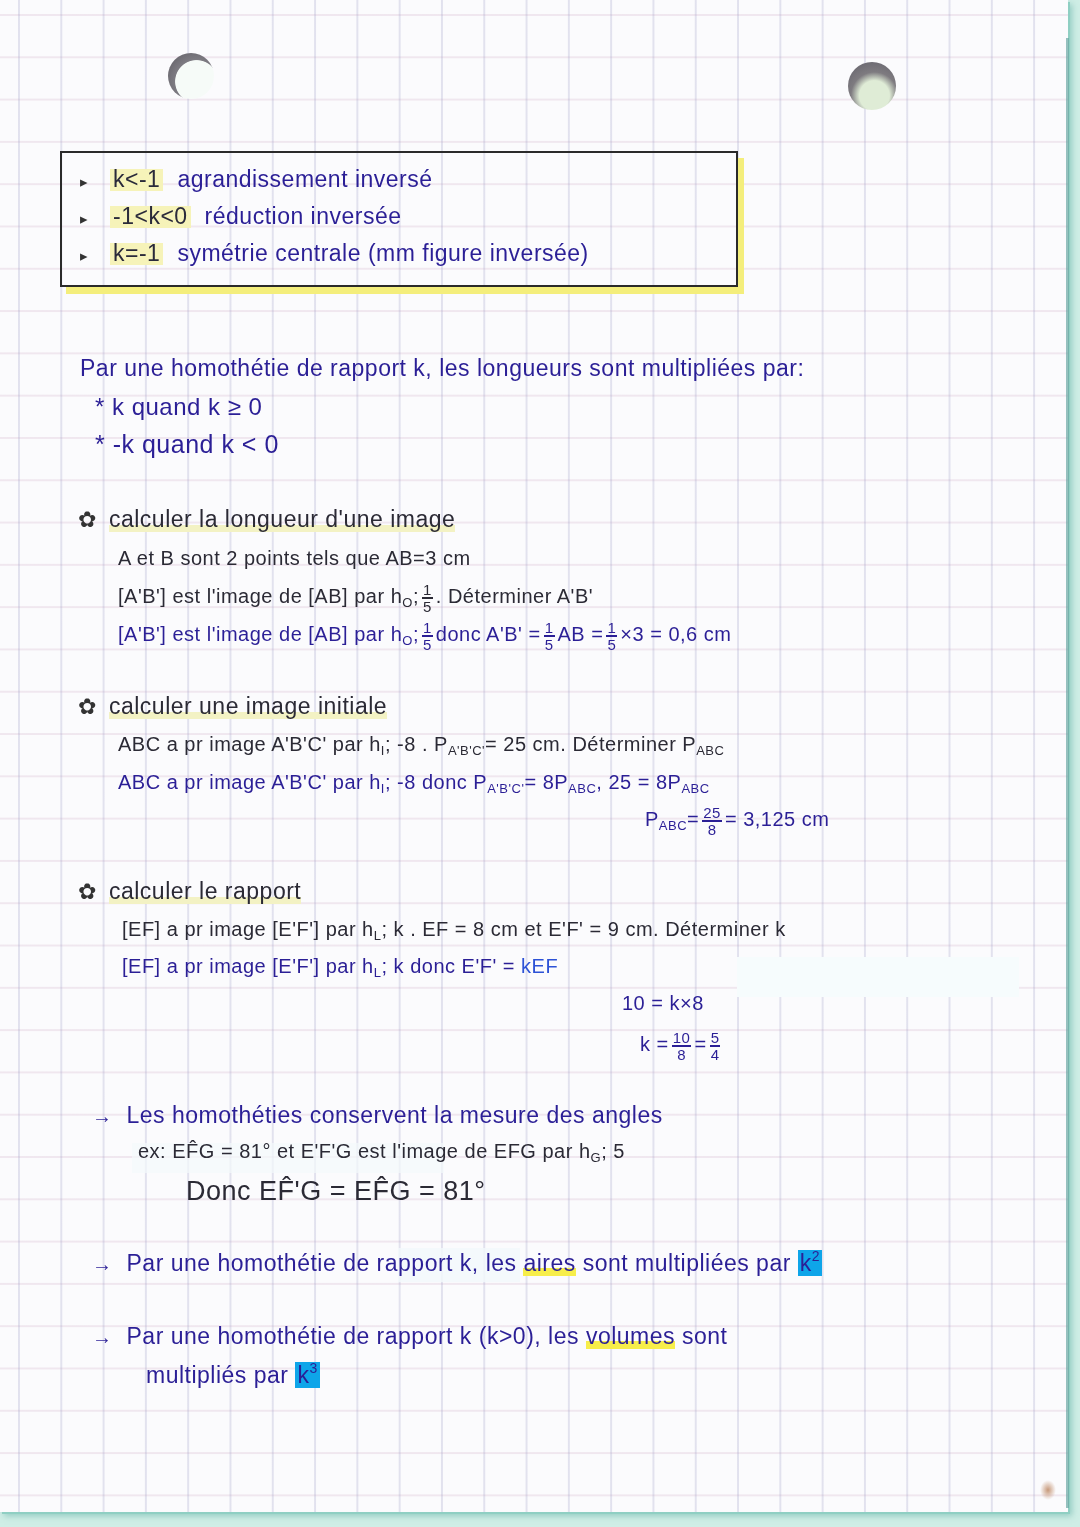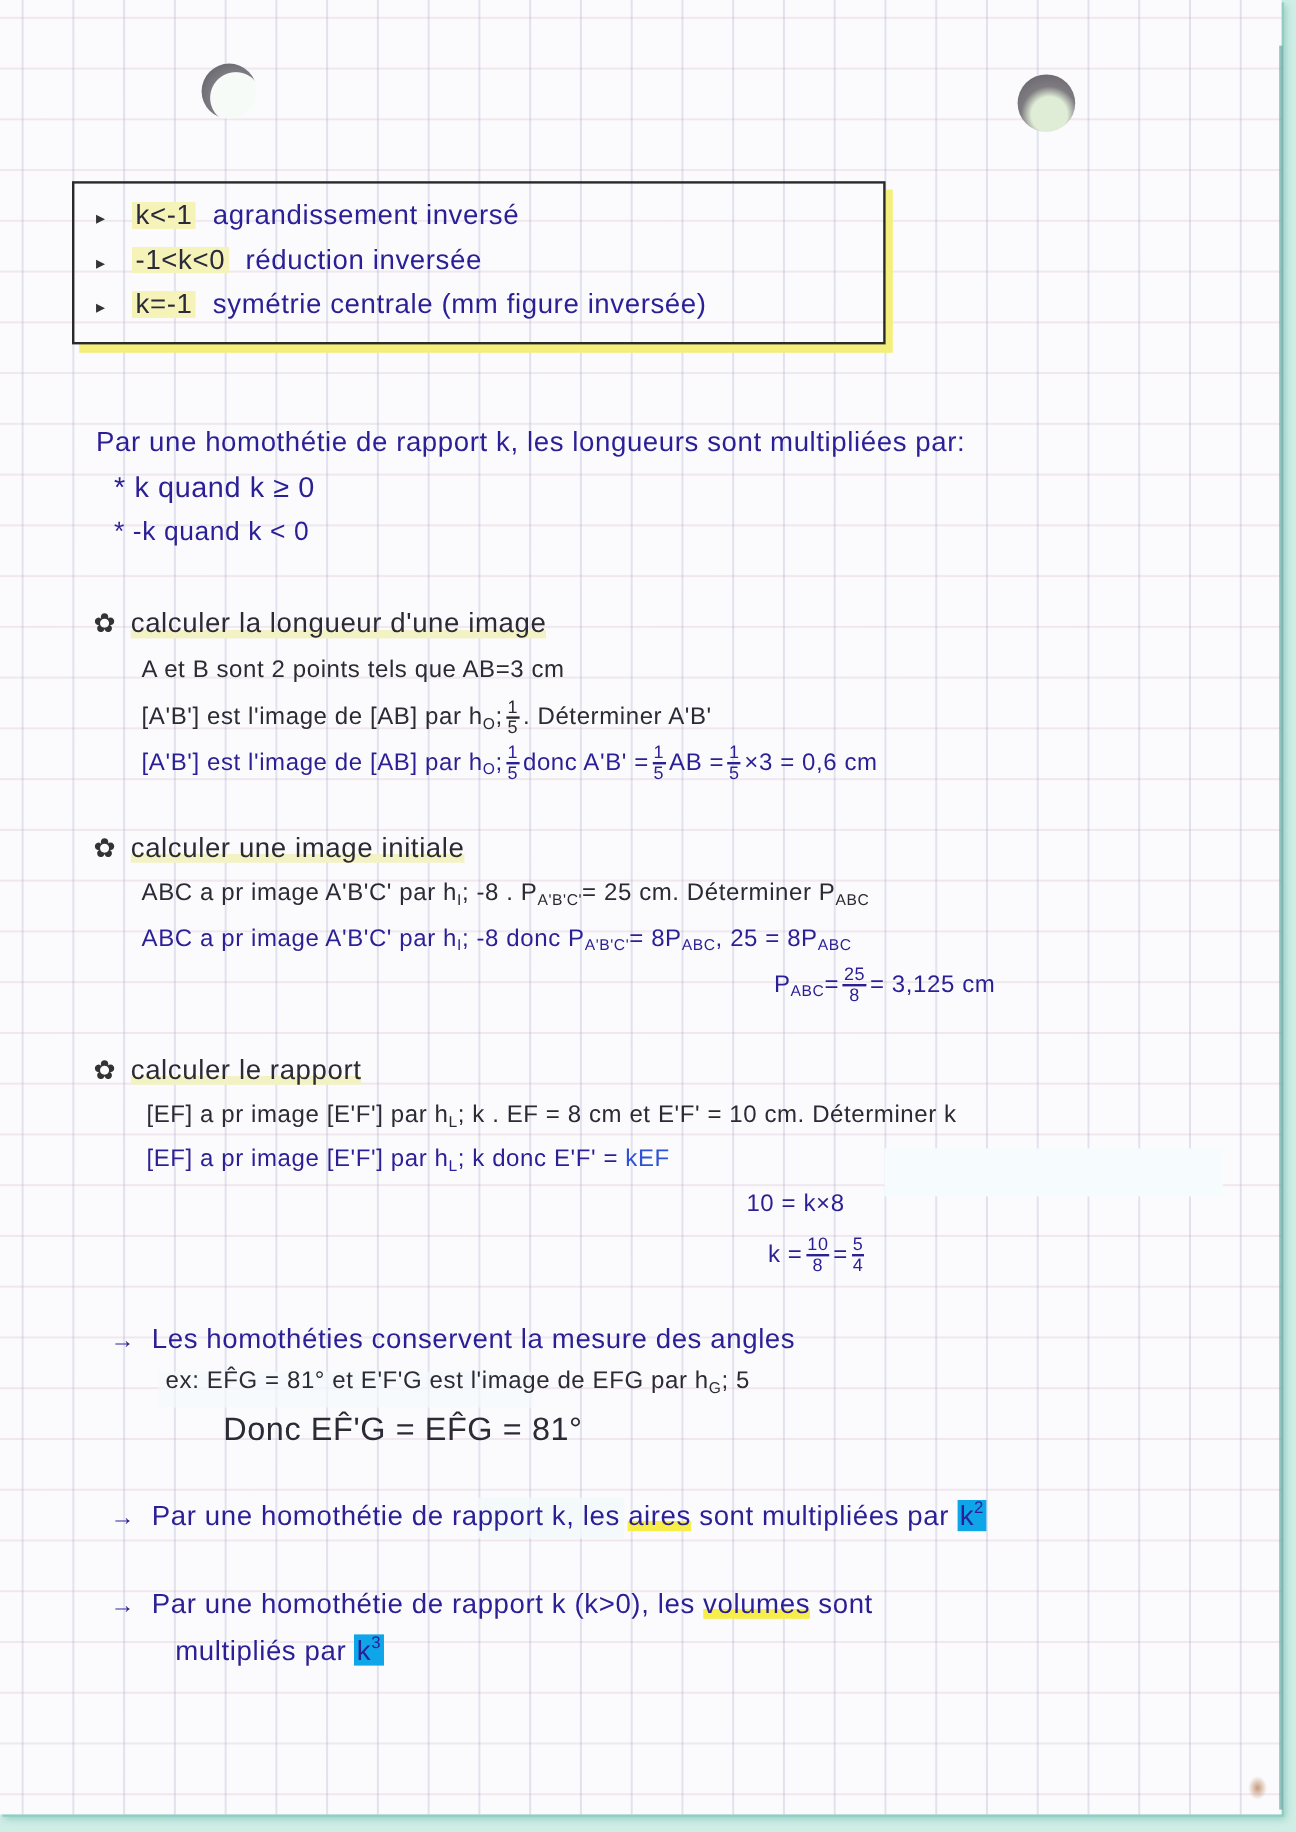--- a/index.html
+++ b/index.html
@@ -68,21 +68,21 @@
 </div>
 <div class="hw box-line ink-blue" style="top:203px;">
   <span class="bullet">▸</span><span class="cond">-1&lt;k&lt;0</span><span>réduction inversée</span>
 </div>
 <div class="hw box-line ink-blue" style="top:240px;">
   <span class="bullet">▸</span><span class="cond">k=-1</span><span>symétrie centrale (mm figure inversée)</span>
 </div>
 
 <div class="hw ink-blue" style="left:80px; top:355px; font-size:23px;">Par une homothétie de rapport k, les longueurs sont multipliées par:</div>
 <div class="hw ink-blue" style="left:95px; top:393px; font-size:24px;">* k quand k ≥ 0</div>
-<div class="hw ink-blue" style="left:95px; top:430px; font-size:22px;">* -k quand k &lt; 0</div>
+<div class="hw ink-blue" style="left:95px; top:430px; font-size:25px;">* -k quand k &lt; 0</div>
 
 <div class="hw ink-black" style="left:78px; top:506px; font-size:23px;text-align:right;">
   <span class="flower">✿</span><span class="hl-title">calculer la longueur d'une image</span>
 </div>
 <div class="hw ink-black" style="left:118px; top:547px; font-size:20px;">A et B sont 2 points tels que AB=3 cm</div>
 <div class="hw ink-black" style="left:118px; top:582px; font-size:20px;">
   <span>[A'B'] est l'image de [AB] par h</span><span class="sub">O</span><span>;</span><span class="frac">
       <span class="num">1</span>
       <span>5</span>
     </span><span>. Déterminer A'B'</span>
@@ -113,21 +113,21 @@
   <span>P</span><span class="sub">ABC</span><span>=</span><span class="frac">
       <span class="num">25</span>
       <span>8</span>
     </span><span>= 3,125 cm</span>
 </div>
 
 <div class="hw ink-black" style="left:78px; top:878px; font-size:23px;">
   <span class="flower">✿</span><span class="hl-title">calculer le rapport</span>
 </div>
 <div class="hw ink-black" style="left:122px; top:918px; font-size:20px;">
-  <span>[EF] a pr image [E'F'] par h</span><span class="sub">L</span><span>; k . EF = 8 cm et E'F' = 10 cm. Déterminer k</span>
+  <span>[EF] a pr image [E'F'] par h</span><span class="sub">L</span><span>; k . EF = 8 cm et E'F' = 9 cm. Déterminer k</span>
 </div>
 <div class="whiteout"></div>
 <div class="hw ink-blue" style="left:122px; top:955px; font-size:20px;">
   <span>[EF] a pr image [E'F'] par h</span><span class="sub">L</span><span>; k donc E'F' =</span> <span class="ink-bright">kEF</span>
 </div>
 <div class="hw ink-blue" style="left:622px; top:992px; font-size:20px;">10 = k×8</div>
 <div class="hw ink-blue" style="left:640px; top:1030px; font-size:20px;">
   <span>k =</span><span class="frac">
       <span class="num">10</span>
       <span>8</span>

